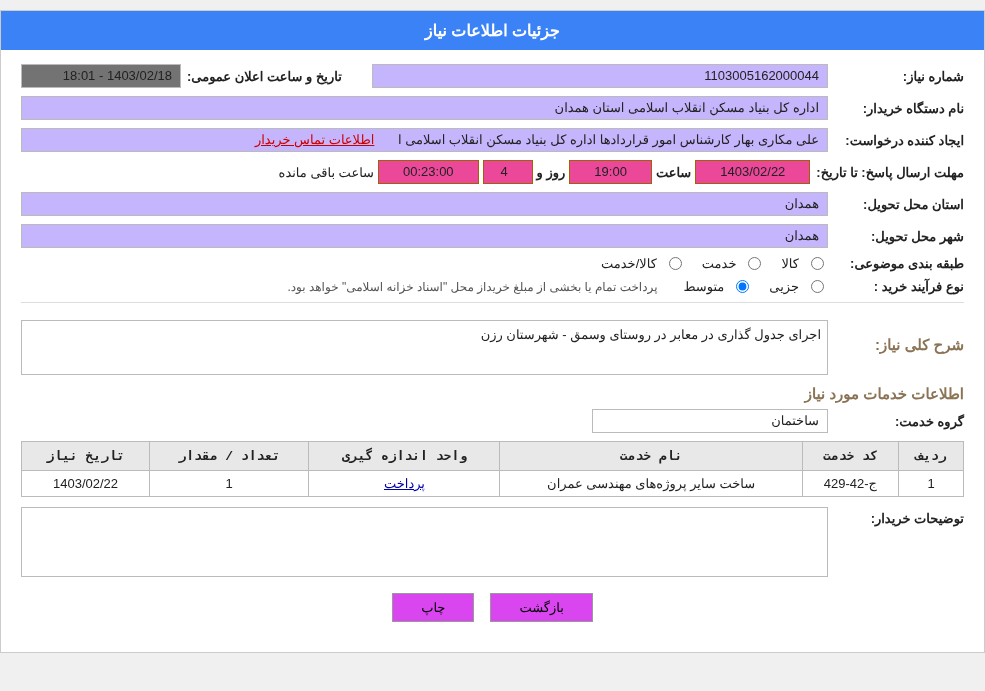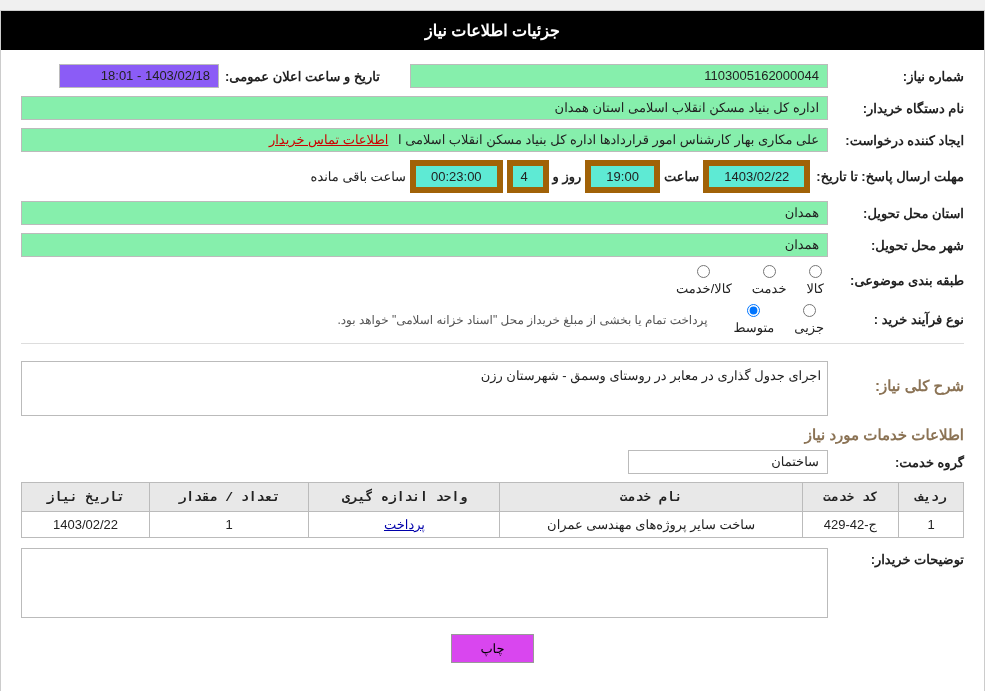--- a/index.html
+++ b/index.html
@@ -10,21 +10,21 @@
       font-size: 13px;
       color: #222;
     }
     .page-wrapper {
       max-width: 985px;
       margin: 10px auto;
       background: #fff;
       border: 1px solid #ccc;
     }
     .page-header {
-      background: #000000;
+      background: #3b82f6;
       color: #fff;
       text-align: center;
       padding: 10px 0;
       font-size: 16px;
       font-weight: bold;
     }
     .content-area {
       padding: 14px 20px;
     }
     .info-row {
@@ -35,21 +35,21 @@
     }
     .label {
       font-weight: bold;
       white-space: nowrap;
       min-width: 130px;
       text-align: right;
       color: #222;
     }
     .value-box {
       border: 1px solid #bbb;
-      background: #86efac;
+      background: #c4b5fd;
       padding: 3px 8px;
       min-height: 24px;
       flex: 1;
       text-align: right;
     }
     .value-box.wide { flex: 2; }
     .value-box.medium { flex: 1; }
     .link-text {
       color: #c00;
       text-decoration: underline;
@@ -67,48 +67,46 @@
       text-align: right;
       color: #222;
     }
     .dt-group {
       display: flex;
       align-items: center;
       gap: 4px;
       flex: 1;
     }
     .dt-box {
-      border: 6px solid #a16207;
-      background: #5eead4;
-      padding: 3px 15px;
+      border: 1px solid #a16207;
+      background: #ec4899;
+      padding: 3px 24px;
       min-height: 24px;
     }
     .announce-label {
       font-weight: bold;
       white-space: nowrap;
       color: #222;
     }
     .announce-box {
       border: 1px solid #bbb;
       padding: 3px 8px;
-      background: #8b5cf6;
+      background: #737373;
       min-height: 24px;
-      margin-left: 38px;
     }
     .radio-row {
       display: flex;
       align-items: center;
       gap: 10px;
       margin-bottom: 8px;
     }
     .radio-group {
       display: flex;
       align-items: center;
-      gap: 3px;
-      flex-direction: column;
+      gap: 12px;
     }
     .section-title {
       font-size: 15px;
       font-weight: bold;
       color: #8B7355;
       margin: 10px 0 6px 0;
       text-align: right;
     }
     .textarea-box {
       width: 100%;
@@ -128,21 +126,21 @@
     .service-label {
       font-weight: bold;
       min-width: 130px;
       text-align: right;
     }
     .service-box {
       border: 1px solid #bbb;
       padding: 3px 8px;
       background: #fff;
       min-height: 24px;
-      width: 200px;
+      width: 236px;
     }
     table {
       width: 100%;
       border-collapse: collapse;
       margin-top: 8px;
     }
     table th {
       background: #e8e8e8;
       border: 1px solid #bbb;
       padding: 6px 8px;
@@ -214,21 +212,21 @@
 
     <div class="info-row">
       <span class="label">نام دستگاه خریدار:</span>
       <span class="value-box wide">اداره کل بنیاد مسکن انقلاب اسلامی استان همدان</span>
     </div>
 
     <div class="info-row">
       <span class="label">ایجاد کننده درخواست:</span>
       <span class="value-box wide">
         <span>علی مکاری بهار کارشناس امور قراردادها اداره کل بنیاد مسکن انقلاب اسلامی ا</span>
-        <span style="margin-right:6px;text-decoration:underline;" class="link-text">اطلاعات تماس خریدار</span>
+        <span style="margin-right:20px;text-decoration:underline;" class="link-text">اطلاعات تماس خریدار</span>
       </span>
     </div>
 
     <div class="date-time-row">
       <span class="dt-label">مهلت ارسال پاسخ: تا تاریخ:</span>
       <div class="dt-group">
         <span class="dt-box">1403/02/22</span>
         <span class="dt-label" style="min-width:auto;">ساعت</span>
         <span class="dt-box">19:00</span>
         <span class="dt-label" style="min-width:auto;">روز و</span>
@@ -315,17 +313,18 @@
     </tr>
         </tbody>
     </table>
 
     <div class="desc-row">
       <span class="desc-label">توضیحات خریدار:</span>
       <textarea class="desc-area" style=""></textarea>
     </div>
 
     <div class="button-row">
+      <button class="btn">بازگشت</button>
       <button class="btn">چاپ</button>
     </div>
 
   </div>
 </div>
 
 </body></html>

